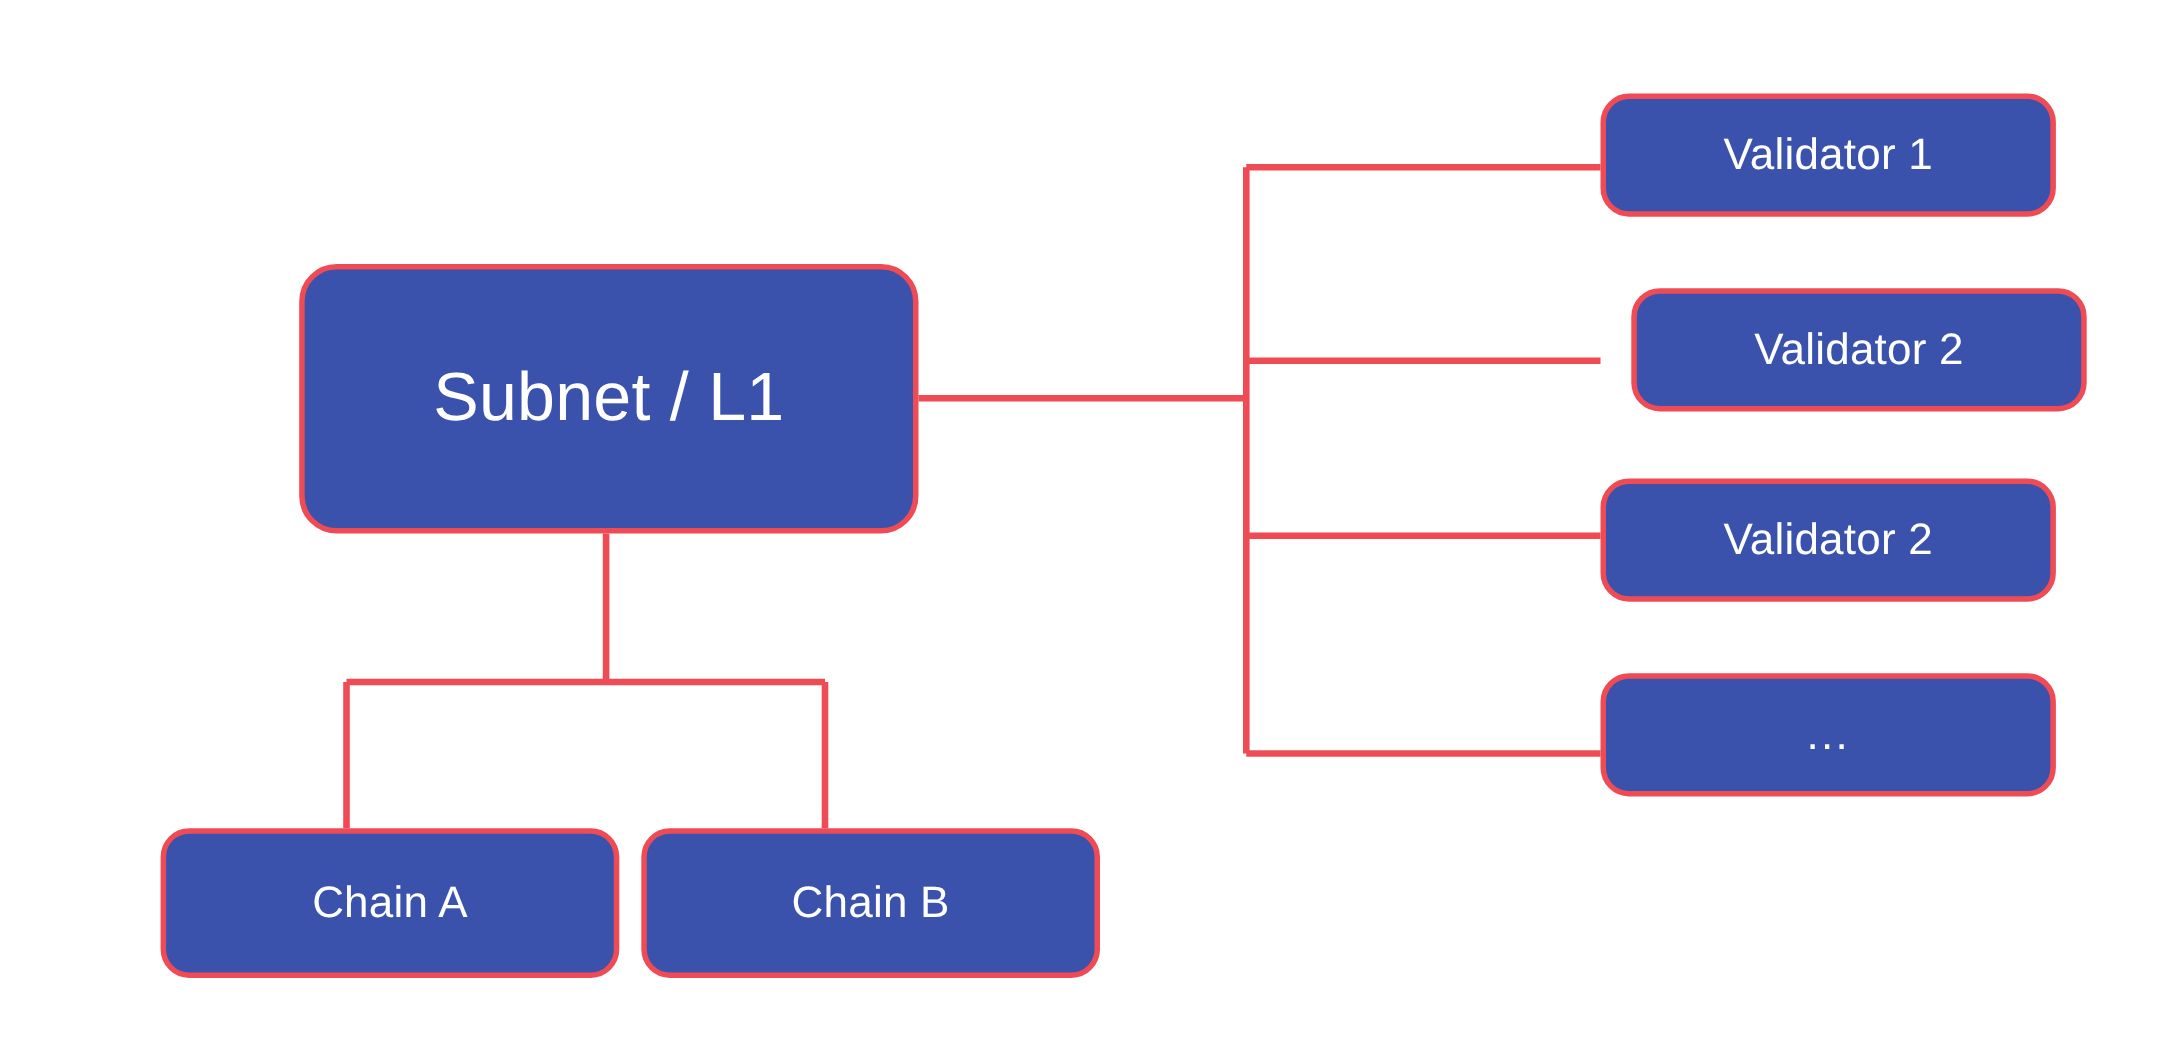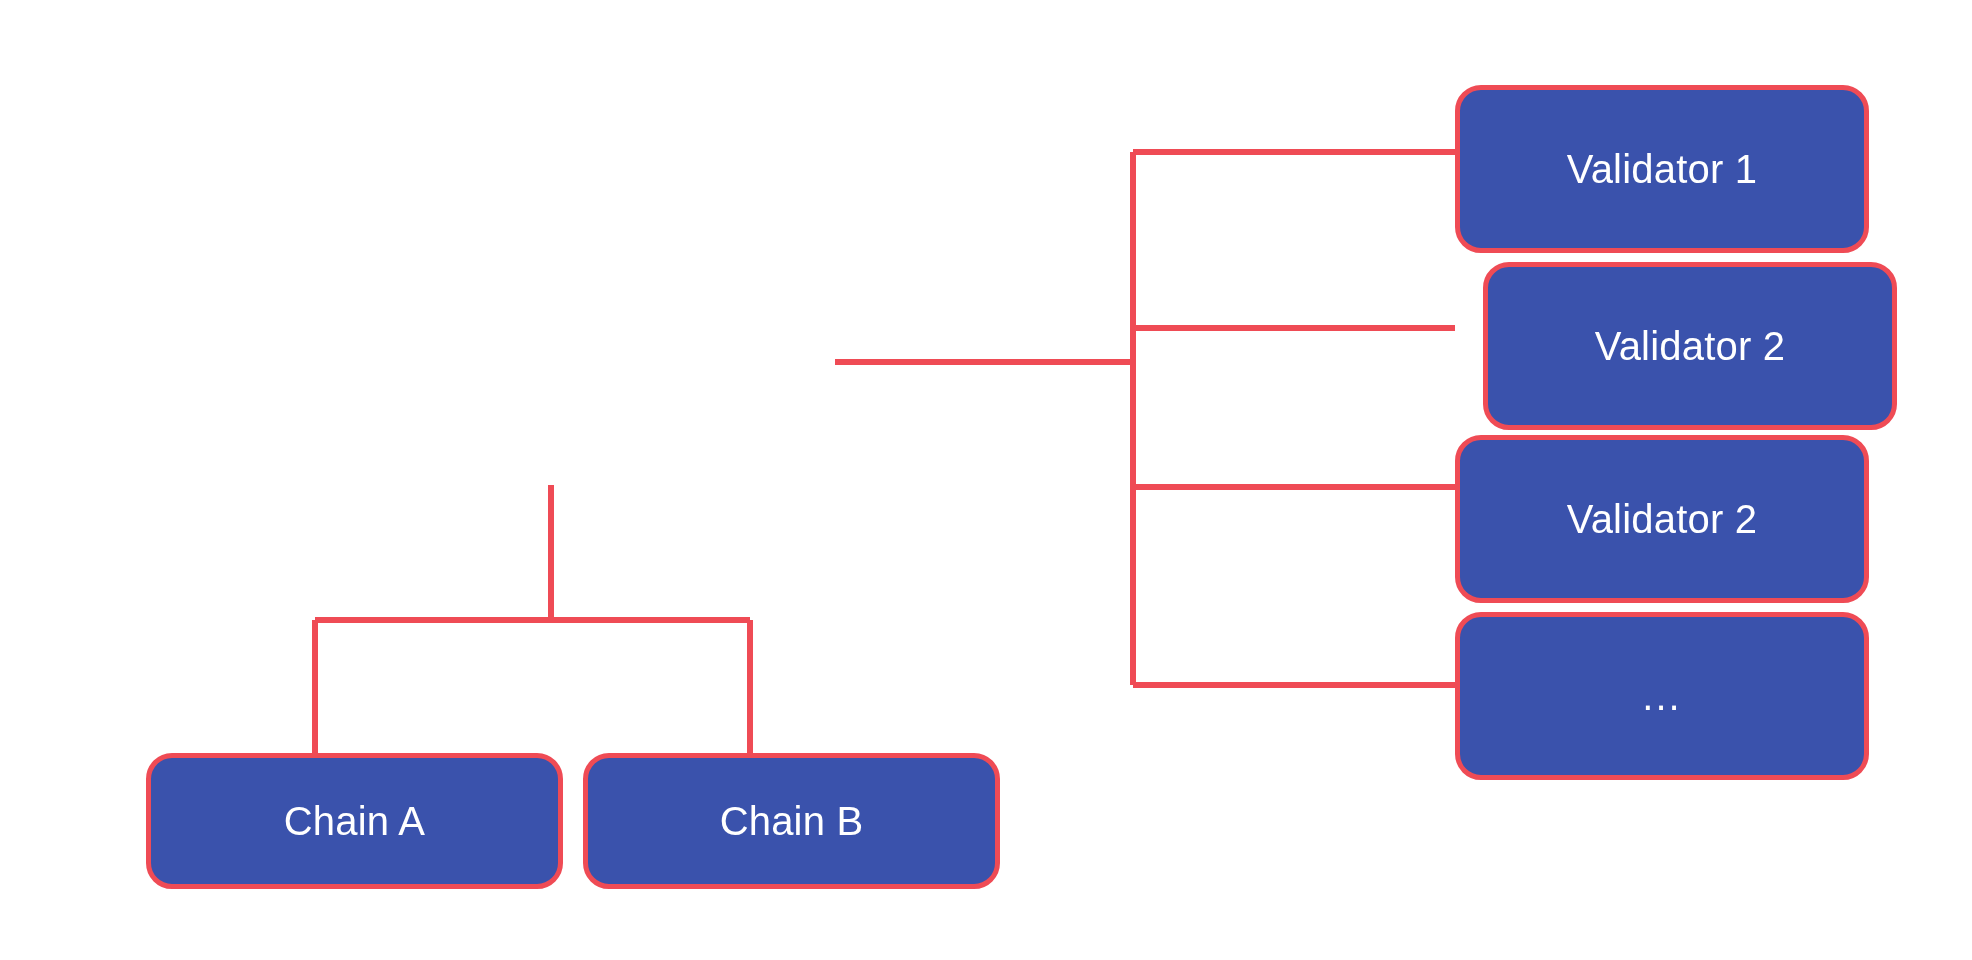--- a/index.html
+++ b/index.html
@@ -69,21 +69,21 @@
   #node-chain-b { left: 583px; }
   .node-chain .node-label {
     font-size: 40px;
     font-weight: 400;
   }
 
   
   .node-validator {
     left: 1455px;
     width: 414px;
-    height: 168px;
+    height: 112px;
   }
   #node-validator-1 { top:  85px; }
   #node-validator-2 { top: 262px; margin-left: 28px; }
   #node-validator-3 { top: 435px; }
   #node-validator-more { top: 612px; }
   .node-validator .node-label {
     font-size: 40px;
     font-weight: 400;
   }
   #node-validator-more .node-label {
@@ -110,20 +110,23 @@
 
       <path d="M 551 485 L 551 620"></path>
 
       <path d="M 315 620 L 750 620"></path>
 
       <path d="M 315 620 L 315 753"></path>
       <path d="M 750 620 L 750 753"></path>
     </g>
   </svg>
 
+  <div class="node" id="node-subnet">
+    <span class="node-label">Subnet / L1</span>
+  </div>
 
   <div class="node node-validator" id="node-validator-1">
     <span class="node-label">Validator 1</span>
   </div>
   <div class="node node-validator" id="node-validator-2">
     <span class="node-label">Validator 2</span>
   </div>
   <div class="node node-validator" id="node-validator-3">
     <span class="node-label">Validator 2</span>
   </div>

